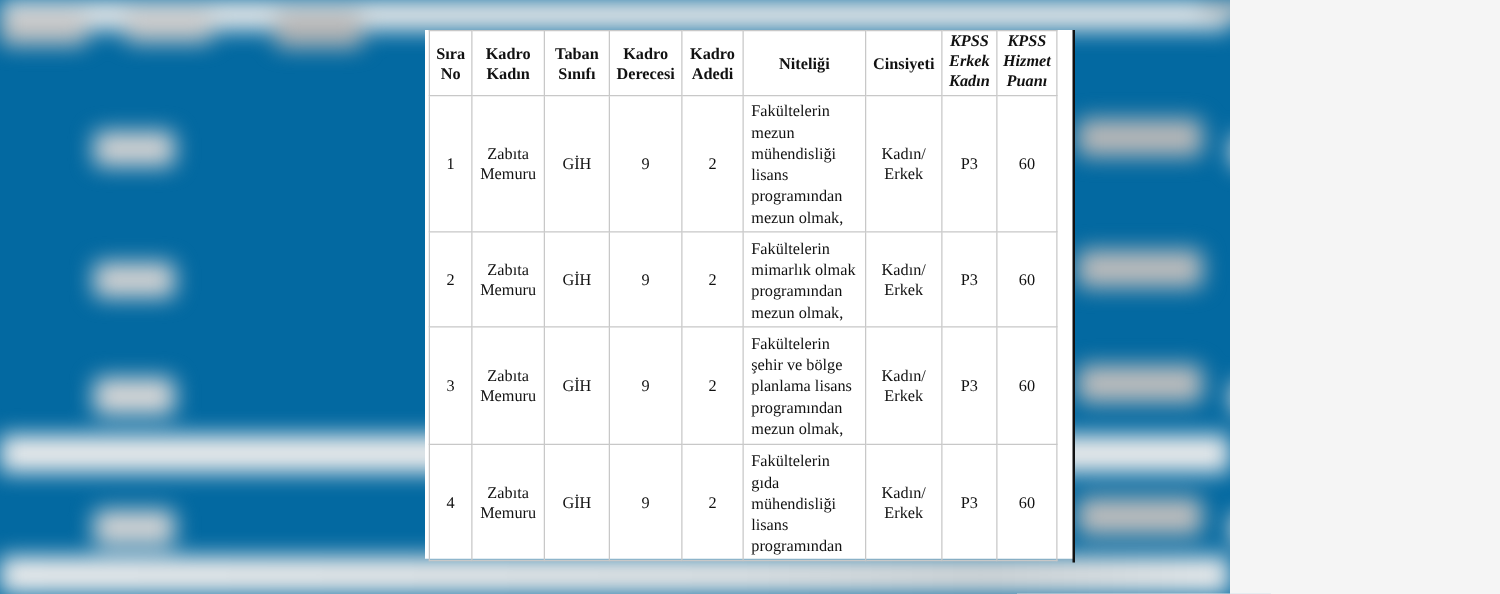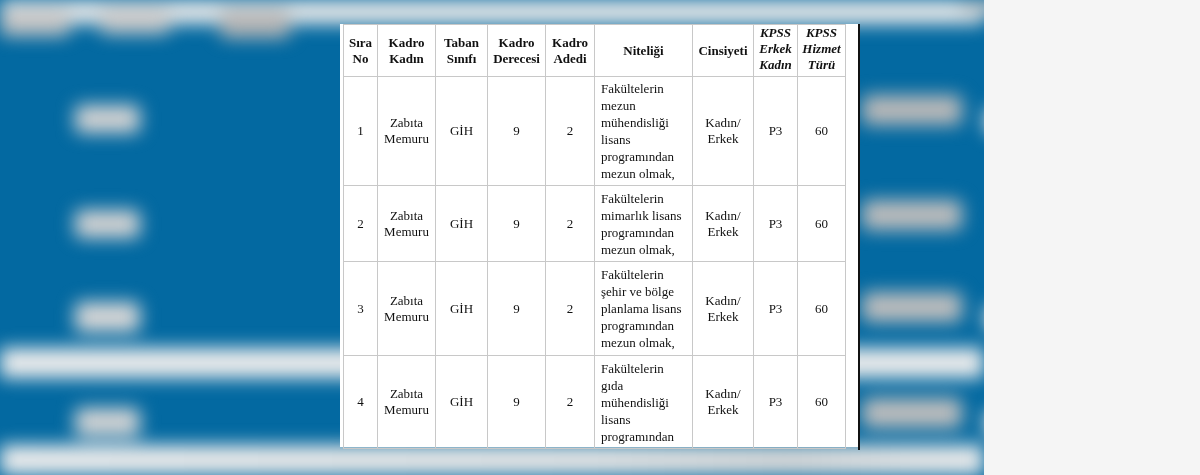--- a/index.html
+++ b/index.html
@@ -175,21 +175,21 @@
             <span class="line">Cinsiyeti</span>
           </th>
           <th class="kpss-head">
             <span class="line">KPSS</span>
             <span class="line">Erkek</span>
             <span class="line">Kadın</span>
           </th>
           <th class="kpss-head">
             <span class="line">KPSS</span>
             <span class="line">Hizmet</span>
-            <span class="line">Türü</span>
+            <span class="line">Puanı</span>
           </th>
         </tr>
       </thead>
       <tbody>
 
         <tr class="r1">
           <td>1</td>
           <td>
             <span class="line">Zabıta</span>
             <span class="line">Memuru</span>
@@ -217,21 +217,21 @@
           <td>2</td>
           <td>
             <span class="line">Zabıta</span>
             <span class="line">Memuru</span>
           </td>
           <td>GİH</td>
           <td>9</td>
           <td>2</td>
           <td class="nitelik">
             <span class="line">Fakültelerin</span>
-            <span class="line">mimarlık lisans</span>
+            <span class="line">mimarlık olmak</span>
             <span class="line">programından</span>
             <span class="line">mezun olmak,</span>
           </td>
           <td>
             <span class="line">Kadın/</span>
             <span class="line">Erkek</span>
           </td>
           <td>P3</td>
           <td>60</td>
         </tr>

